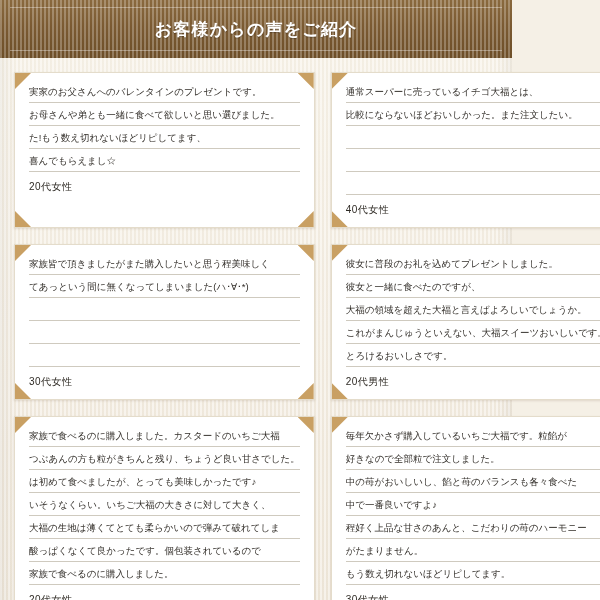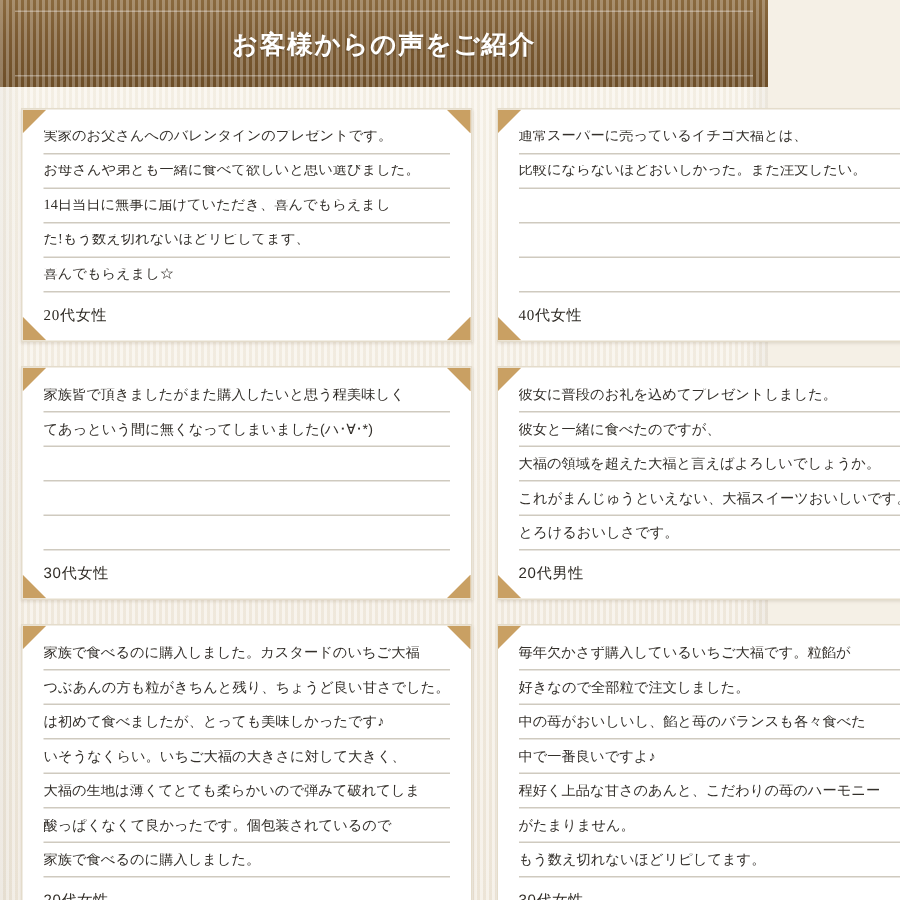--- a/index.html
+++ b/index.html
@@ -94,21 +94,21 @@
   }
   .line.blank { color: transparent; }
   .attrib {
     text-align: left;
     font-size: 10px;
     color: #2e2a24;
     margin-top: 8px;
     letter-spacing: 0.5px;
   }
   
-  .card.r1 { min-height: 128px; font-family: Liberation Serif, serif; }
+  .card.r1 { min-height: 128px; }
   .card.r2 { min-height: 128px; }
   .card.r3 { min-height: 182px; }
 </style>
 </head>
 <body>
 
 <div class="page">
 
   <div class="header">
     <div class="header-title">お客様からの声をご紹介</div>
@@ -117,21 +117,20 @@
   <div class="grid">
 
     <div class="card r1">
       <span class="corner tl"></span>
       <span class="corner tr"></span>
       <span class="corner bl"></span>
       <span class="corner br"></span>
       <div class="lines">
         <div class="line">実家のお父さんへのバレンタインのプレゼントです。</div>
         <div class="line">お母さんや弟とも一緒に食べて欲しいと思い選びました。</div>
-        <div class="line">14日当日に無事に届けていただき、喜んでもらえまし</div>
         <div class="line">た!もう数え切れないほどリピしてます、</div>
         <div class="line">喜んでもらえまし☆</div>
       </div>
       <div class="attrib">20代女性</div>
     </div>
 
     <div class="card r1">
       <span class="corner tl"></span>
 
       <span class="corner bl"></span>

